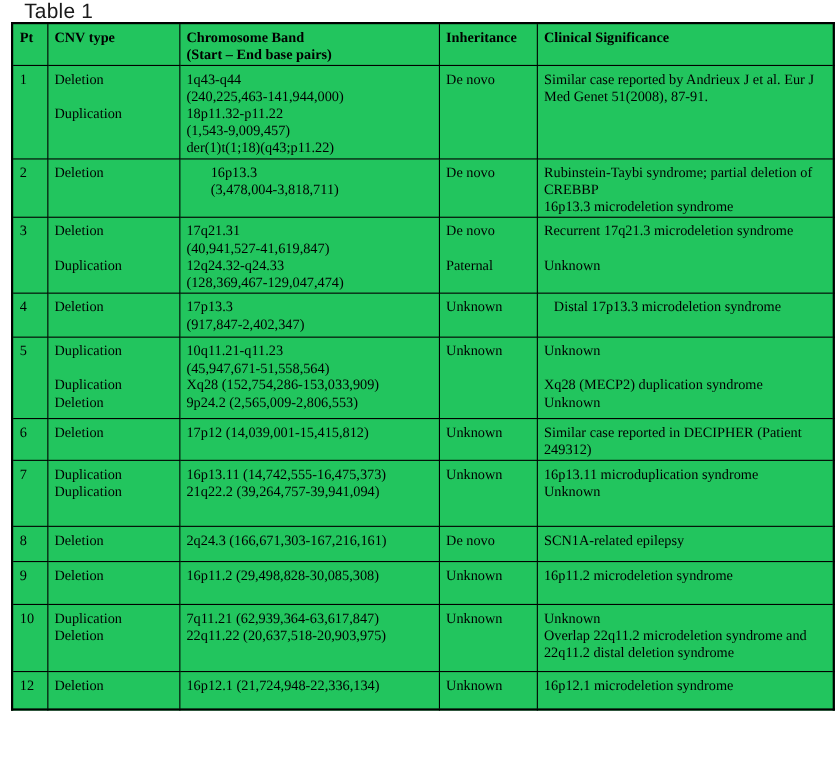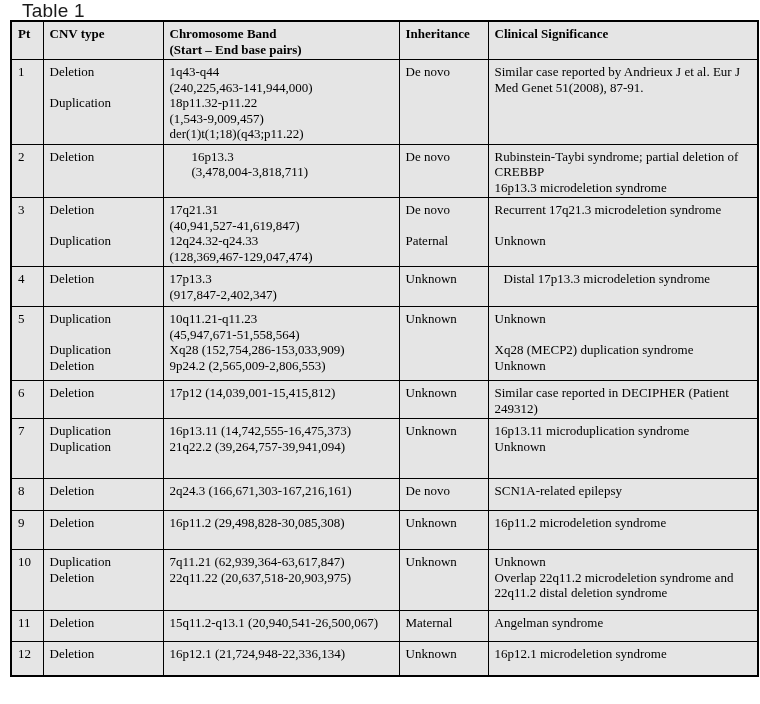--- a/index.html
+++ b/index.html
@@ -21,21 +21,21 @@
     height: 18px;
     color: #1a1a1a;
     padding-left: 12px;
     letter-spacing: 0.2px;
   }
   table.cnv {
     border-collapse: collapse;
     table-layout: fixed;
     width: 747px;
     border: 2px solid #000000;
-    background: #e5e5e5;
+    background: #22c55e;
   }
   table.cnv th, table.cnv td {
     border: 1px solid #000000;
     vertical-align: top;
     text-align: left;
     box-sizing: border-box;
     padding: 4px 5px 2px 6px;
     font-size: 13px;
     line-height: 15.5px;
     overflow: hidden;
@@ -279,37 +279,20 @@
           </td>
           <td style="height: 61px;">
             <div class="ln">Unknown</div>
           </td>
           <td style="height: 61px;">
             <div class="ln">Unknown</div>
             <div class="ln">Overlap 22q11.2 microdeletion syndrome and 22q11.2 distal deletion syndrome</div>
           </td>
         </tr>
         <tr>
-          <td style="height: 31px;">
-            <div class="ln">11</div>
-          </td>
-          <td style="height: 31px;">
-            <div class="ln">Deletion</div>
-          </td>
-          <td style="height: 31px;">
-            <div class="ln">15q11.2-q13.1 (20,940,541-26,500,067)</div>
-          </td>
-          <td style="height: 31px;">
-            <div class="ln">Maternal</div>
-          </td>
-          <td style="height: 31px;">
-            <div class="ln">Angelman syndrome</div>
-          </td>
-        </tr>
-        <tr>
           <td style="height: 34px;">
             <div class="ln">12</div>
           </td>
           <td style="height: 34px;">
             <div class="ln">Deletion</div>
           </td>
           <td style="height: 34px;">
             <div class="ln">16p12.1 (21,724,948-22,336,134)</div>
           </td>
           <td style="height: 34px;">

